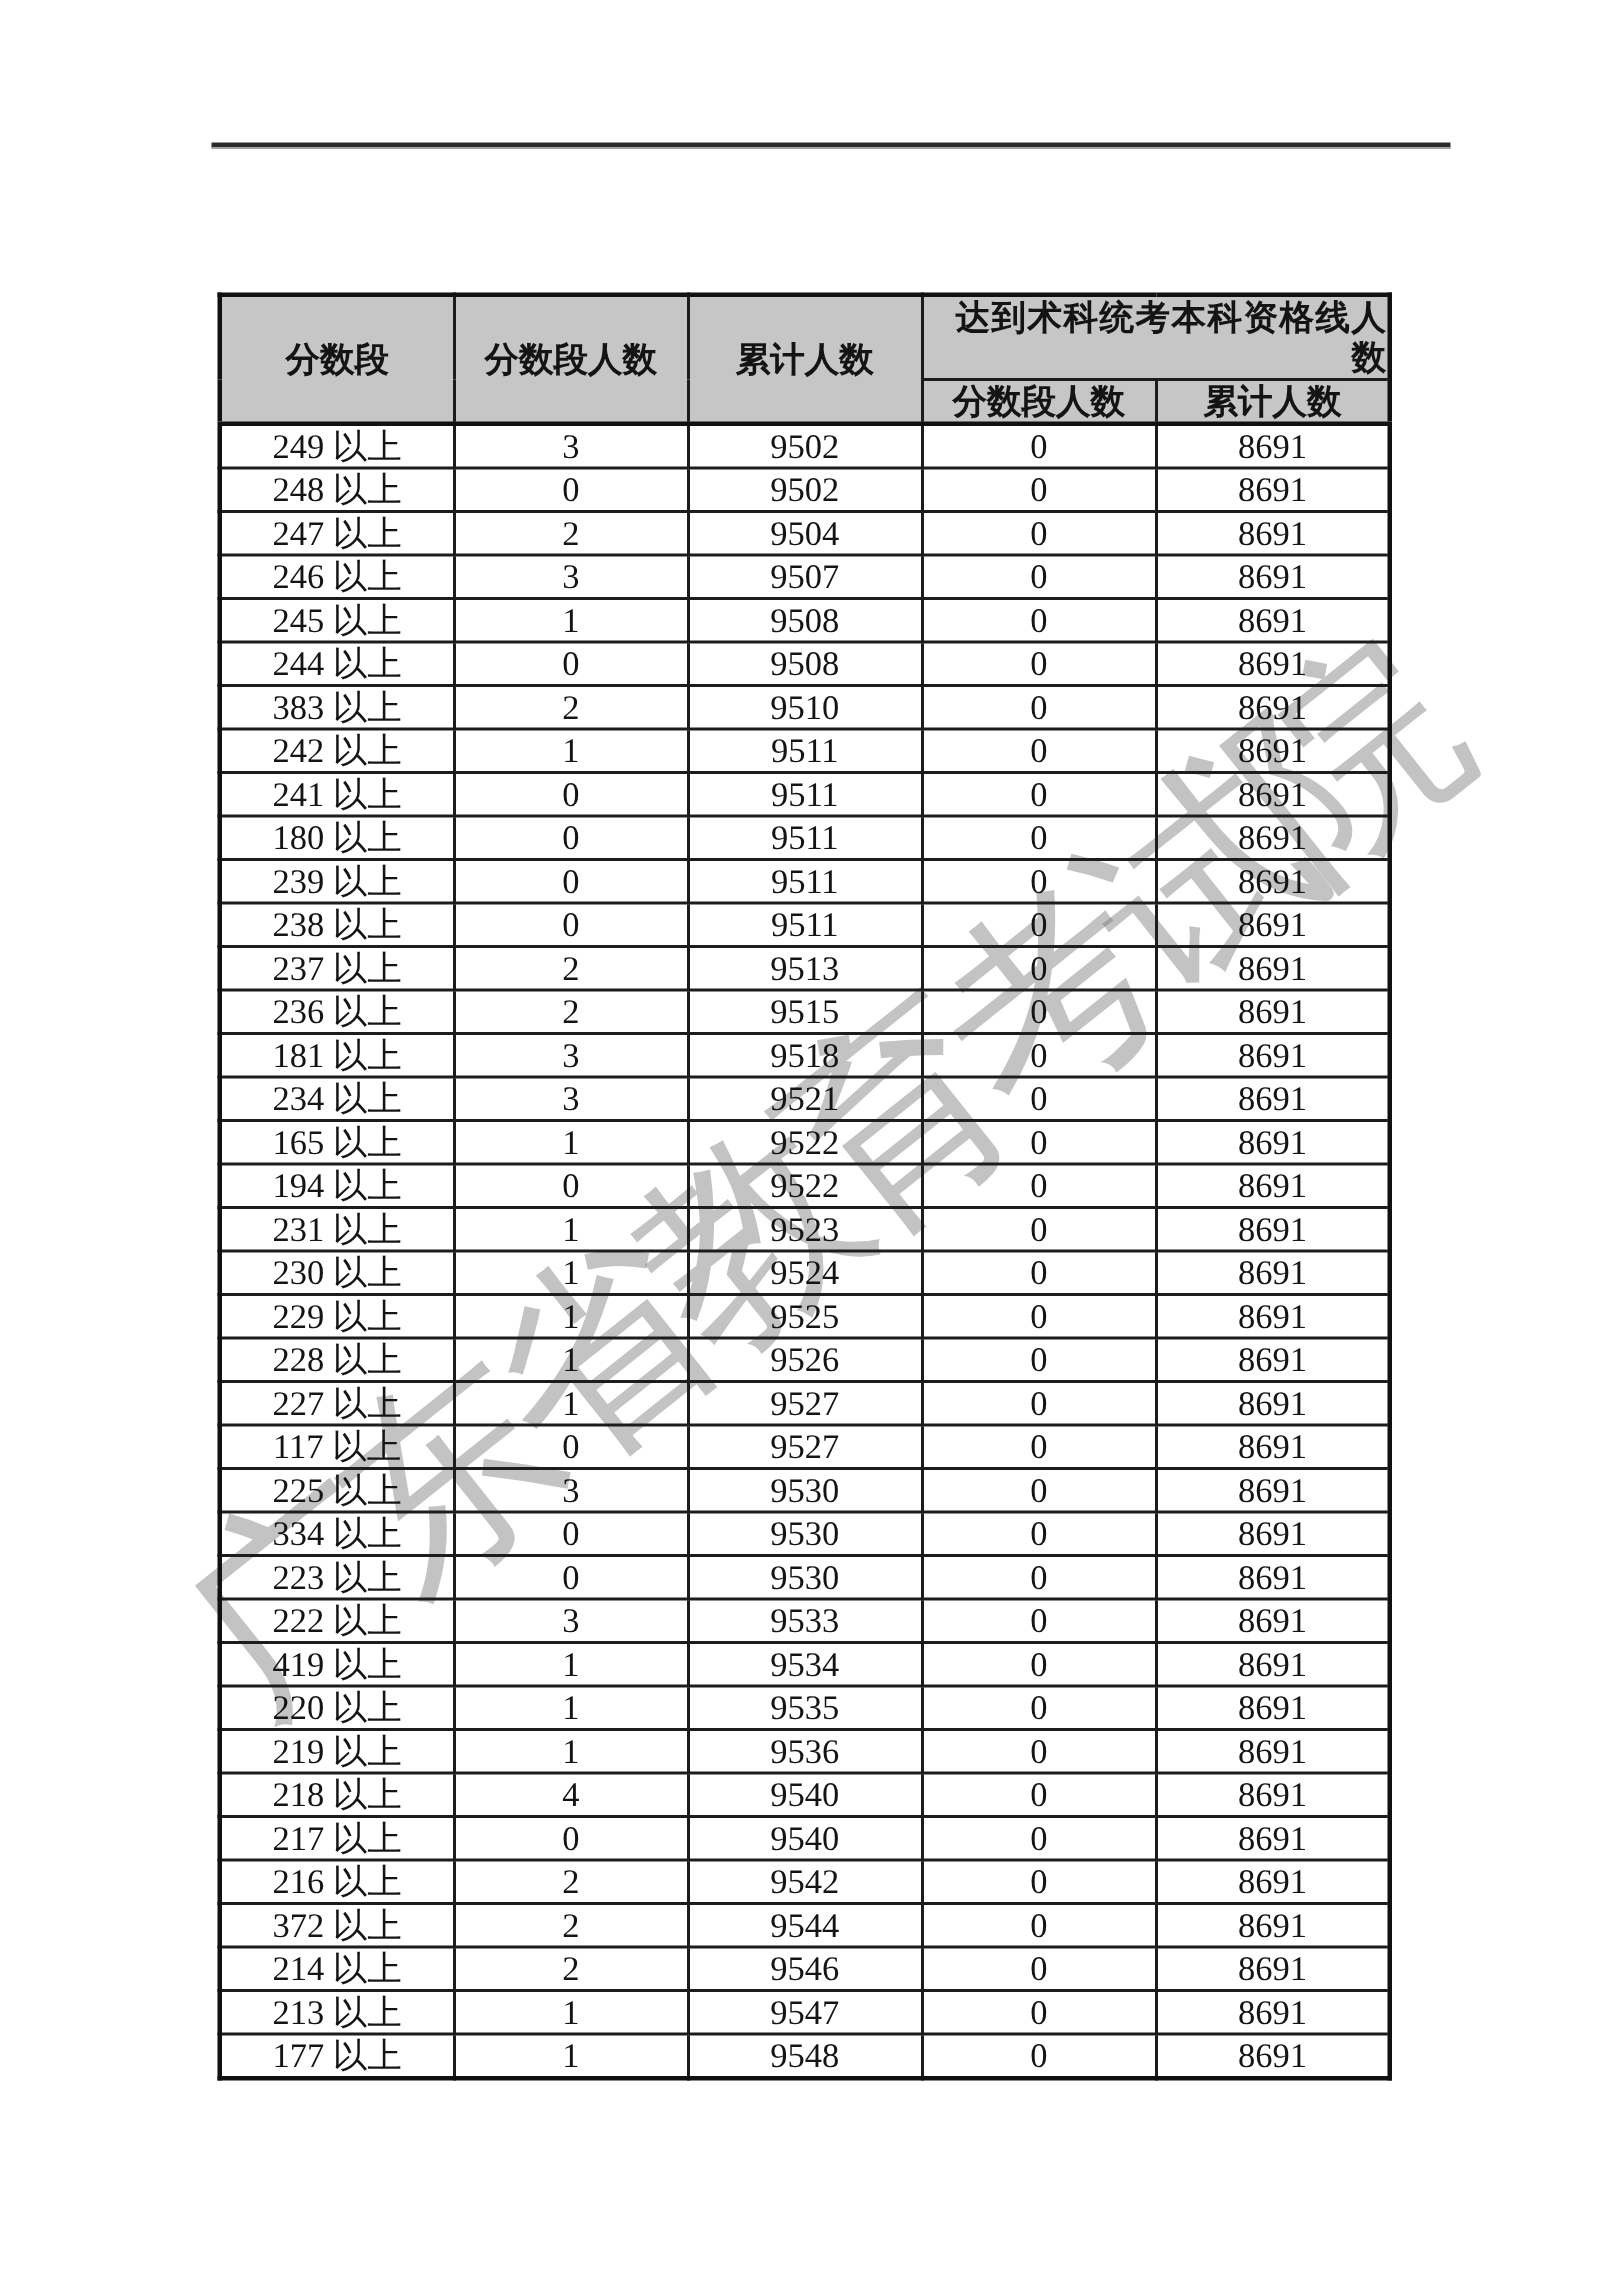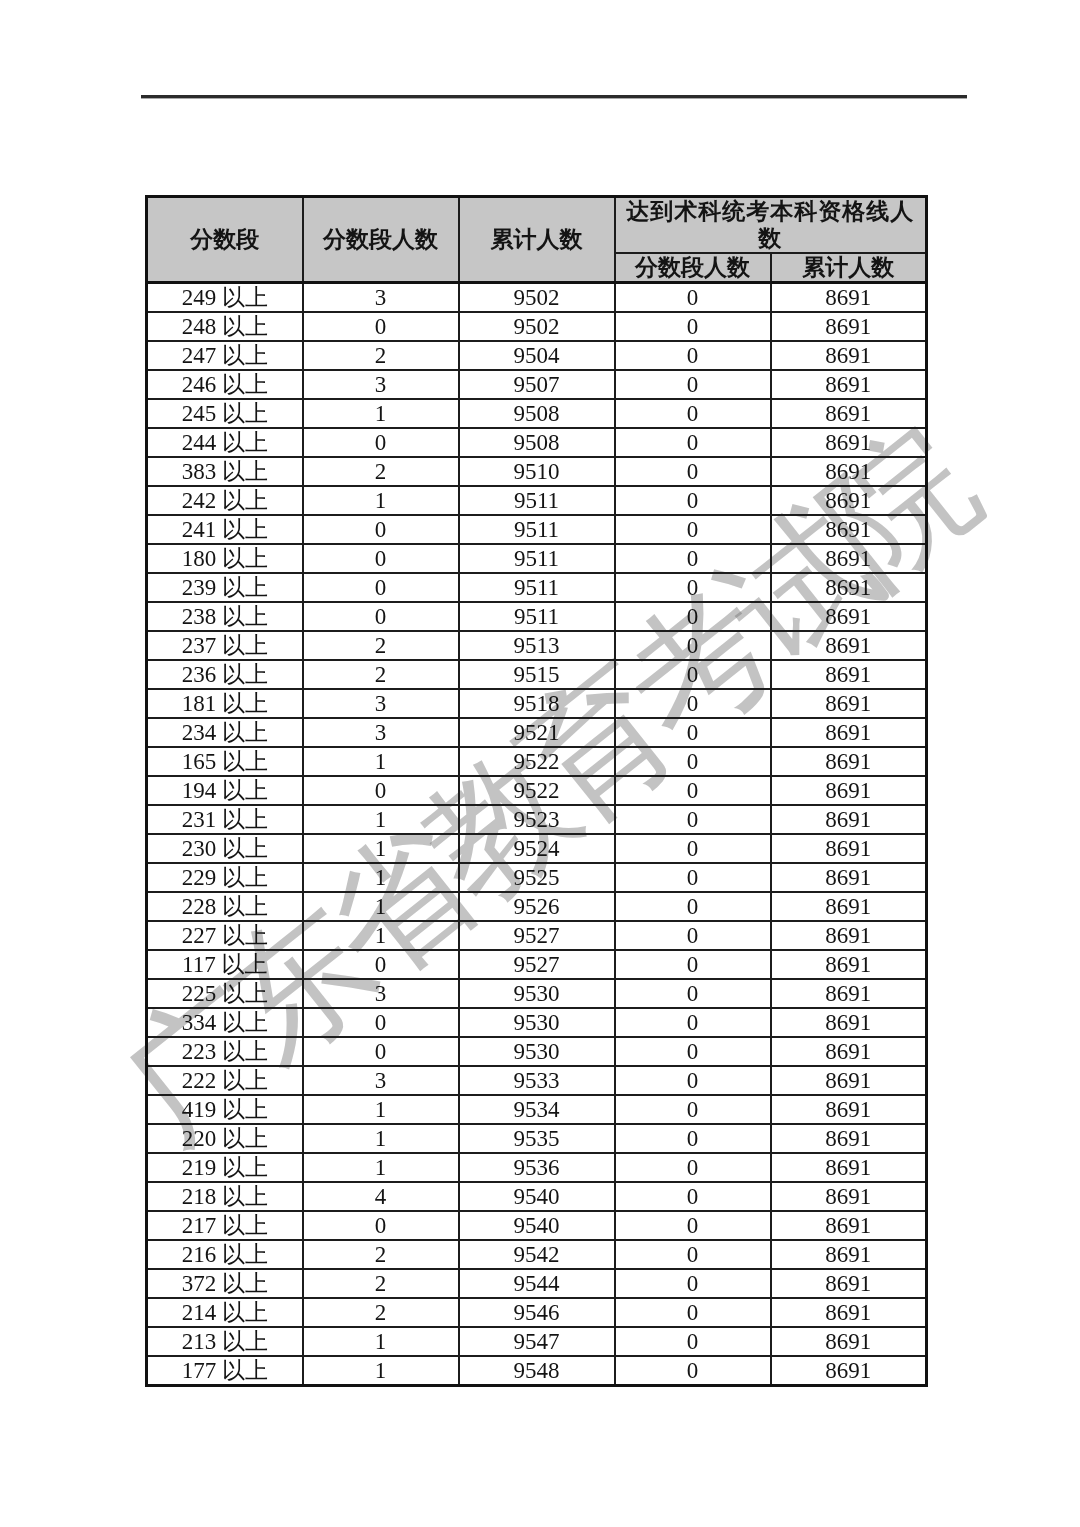--- a/index.html
+++ b/index.html
@@ -68,20 +68,21 @@
   }
   table.score-table thead th {
     background: #c6c6c6;
     font-weight: bold;
     height: 27px;
     line-height: 27px;
     font-size: 23px;
   }
   table.score-table thead th.group-head {
     letter-spacing: 1px;
+    text-align: right;
   }
   table.score-table thead {
     border-bottom: 3px solid #111111;
   }
   table.score-table tbody td {
     height: 27px;
     line-height: 27px;
     background: transparent;
   }
 </style>

